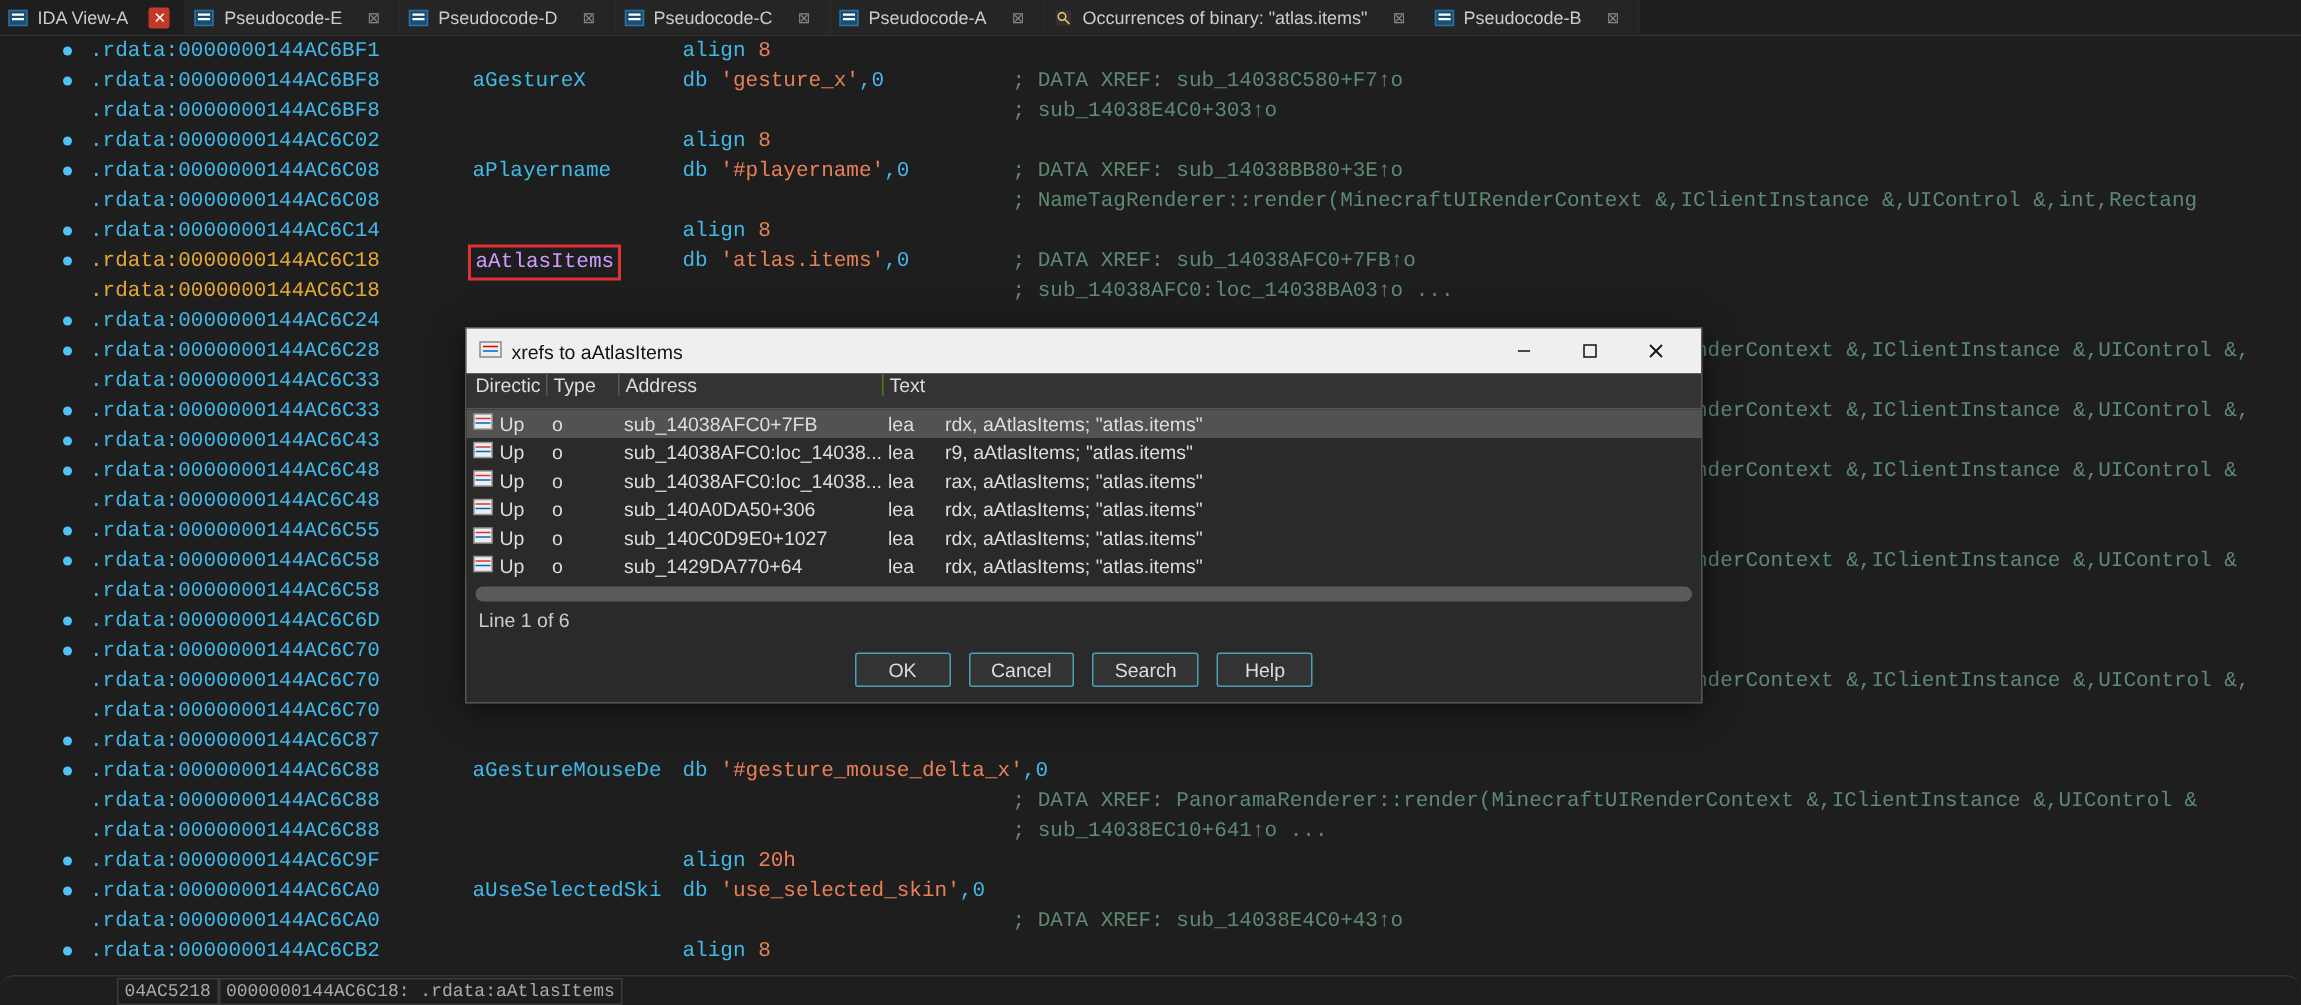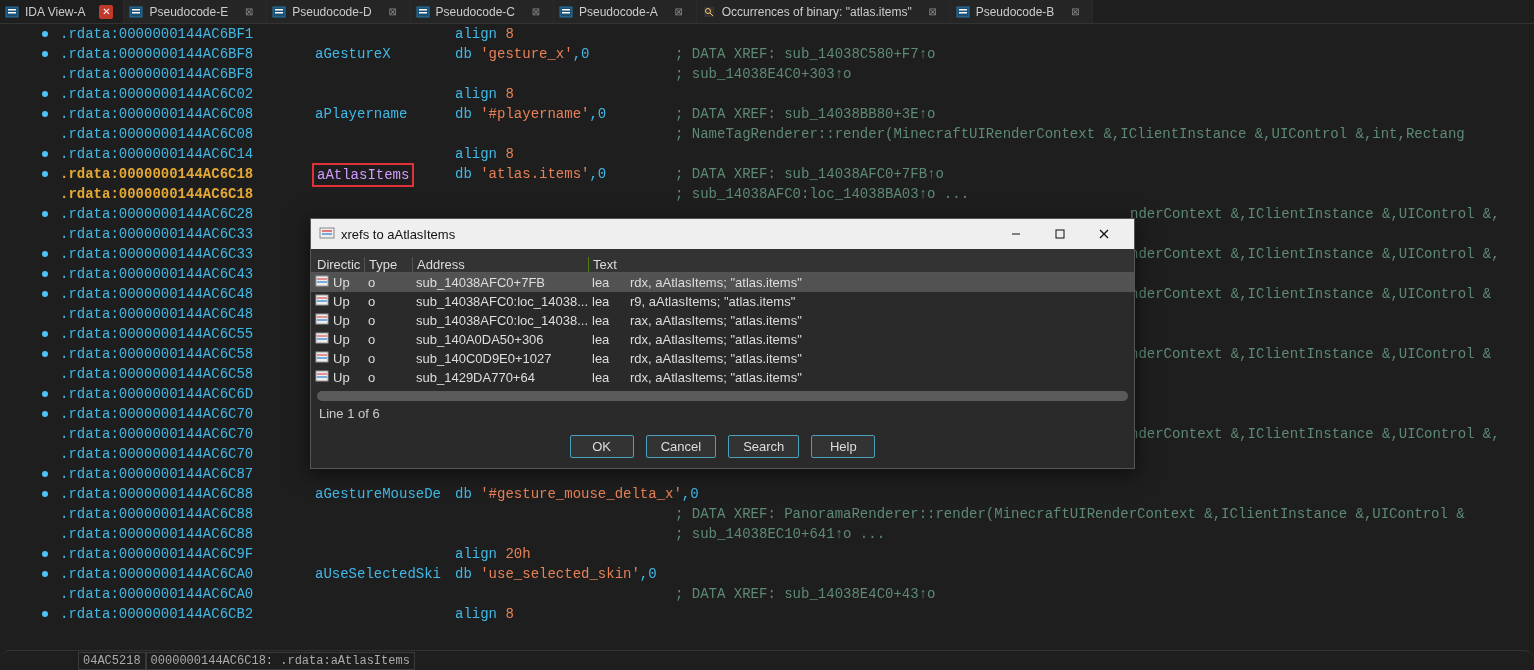--- a/index.html
+++ b/index.html
@@ -54,21 +54,21 @@
     font-size: 14px;
     white-space: nowrap;
   }
   .disasm-line { height: 20px; position:relative; }
   .bullet {
     position:absolute; left:-18px; top:7px;
     width:6px; height:6px; border-radius:50%;
     background:#4fc3f7;
   }
   .seg { color:#41b8e6;margin-top:20px; }
-  .seg-hi { color:#e6a834;font-weight:bold; }
+  .seg-hi { color:#e6a834; }
   .label { color:#41b8e6; }
   .label-hi { color:#d29bff; }
   .highlight-box {
     border: 2px solid #e03038;
     display:inline-block;
     padding: 0 3px;
   }
   .kw { color:#41b8e6; }
   .num-red { color:#e88057; }
   .str { color:#e88057; }
@@ -99,21 +99,21 @@
     width:44px; height:30px;
     display:flex; align-items:center; justify-content:center;
     color:#111;
   }
   .dlg-head {
     display:flex;
     border-bottom:1px solid #555;
     background:#333;
     color:#ddd;
     height:24px;
-    align-items:flex-end;
+    align-items:flex-start;
   }
   .dlg-body {
     background:#2a2a2a;
   }
   .row {
     display:flex;
     height:19px;
     align-items:center;
     color:#ddd;
   }
@@ -256,20 +256,21 @@
 <div class="disasm" id="disasm">
     <div class="disasm-line"><span class="bullet"></span><span class="seg">.rdata:0000000144AC6BF1</span><span style="position:absolute;left:395px"><span class="kw">align</span> <span class="num-red">8</span></span></div>
     <div class="disasm-line"><span class="bullet"></span><span class="seg">.rdata:0000000144AC6BF8</span><span class="label" style="position:absolute;left:255px">aGestureX</span><span style="position:absolute;left:395px"><span class="kw">db</span> <span class="str">'gesture_x'</span><span class="kw">,0</span></span><span class="cmt" style="position:absolute;left:615px">; DATA XREF: sub_14038C580+F7↑o</span></div>
     <div class="disasm-line"><span class="seg">.rdata:0000000144AC6BF8</span><span class="cmt" style="position:absolute;left:615px">; sub_14038E4C0+303↑o</span></div>
     <div class="disasm-line"><span class="bullet"></span><span class="seg">.rdata:0000000144AC6C02</span><span style="position:absolute;left:395px"><span class="kw">align</span> <span class="num-red">8</span></span></div>
     <div class="disasm-line"><span class="bullet"></span><span class="seg">.rdata:0000000144AC6C08</span><span class="label" style="position:absolute;left:255px">aPlayername</span><span style="position:absolute;left:395px"><span class="kw">db</span> <span class="str">'#playername'</span><span class="kw">,0</span></span><span class="cmt" style="position:absolute;left:615px">; DATA XREF: sub_14038BB80+3E↑o</span></div>
     <div class="disasm-line"><span class="seg">.rdata:0000000144AC6C08</span><span class="cmt" style="position:absolute;left:615px">; NameTagRenderer::render(MinecraftUIRenderContext &amp;,IClientInstance &amp;,UIControl &amp;,int,Rectang</span></div>
     <div class="disasm-line"><span class="bullet"></span><span class="seg">.rdata:0000000144AC6C14</span><span style="position:absolute;left:395px"><span class="kw">align</span> <span class="num-red">8</span></span></div>
     <div class="disasm-line"><span class="bullet"></span><span class="seg-hi">.rdata:0000000144AC6C18</span><span class="highlight-box" style="position:absolute;left:252px;top:-1px"><span class="label-hi">aAtlasItems</span></span><span style="position:absolute;left:395px"><span class="kw">db</span> <span class="str">'atlas.items'</span><span class="kw">,0</span></span><span class="cmt" style="position:absolute;left:615px">; DATA XREF: sub_14038AFC0+7FB↑o</span></div>
     <div class="disasm-line"><span class="seg-hi">.rdata:0000000144AC6C18</span><span class="cmt" style="position:absolute;left:615px">; sub_14038AFC0:loc_14038BA03↑o ...</span></div>
+    <div class="disasm-line"><span class="bullet"></span><span class="seg">.rdata:0000000144AC6C24</span></div>
     <div class="disasm-line"><span class="bullet"></span><span class="seg">.rdata:0000000144AC6C28</span><span class="cmt" style="position:absolute;left:1070px">nderContext &amp;,IClientInstance &amp;,UIControl &amp;,</span></div>
     <div class="disasm-line"><span class="seg">.rdata:0000000144AC6C33</span></div>
     <div class="disasm-line"><span class="bullet"></span><span class="seg">.rdata:0000000144AC6C33</span><span class="cmt" style="position:absolute;left:1070px">nderContext &amp;,IClientInstance &amp;,UIControl &amp;,</span></div>
     <div class="disasm-line"><span class="bullet"></span><span class="seg">.rdata:0000000144AC6C43</span></div>
     <div class="disasm-line"><span class="bullet"></span><span class="seg">.rdata:0000000144AC6C48</span><span class="cmt" style="position:absolute;left:1070px">nderContext &amp;,IClientInstance &amp;,UIControl &amp;</span></div>
     <div class="disasm-line"><span class="seg">.rdata:0000000144AC6C48</span></div>
     <div class="disasm-line"><span class="bullet"></span><span class="seg">.rdata:0000000144AC6C55</span></div>
     <div class="disasm-line"><span class="bullet"></span><span class="seg">.rdata:0000000144AC6C58</span><span class="cmt" style="position:absolute;left:1070px">nderContext &amp;,IClientInstance &amp;,UIControl &amp;</span></div>
     <div class="disasm-line"><span class="seg">.rdata:0000000144AC6C58</span></div>
     <div class="disasm-line"><span class="bullet"></span><span class="seg">.rdata:0000000144AC6C6D</span></div>

